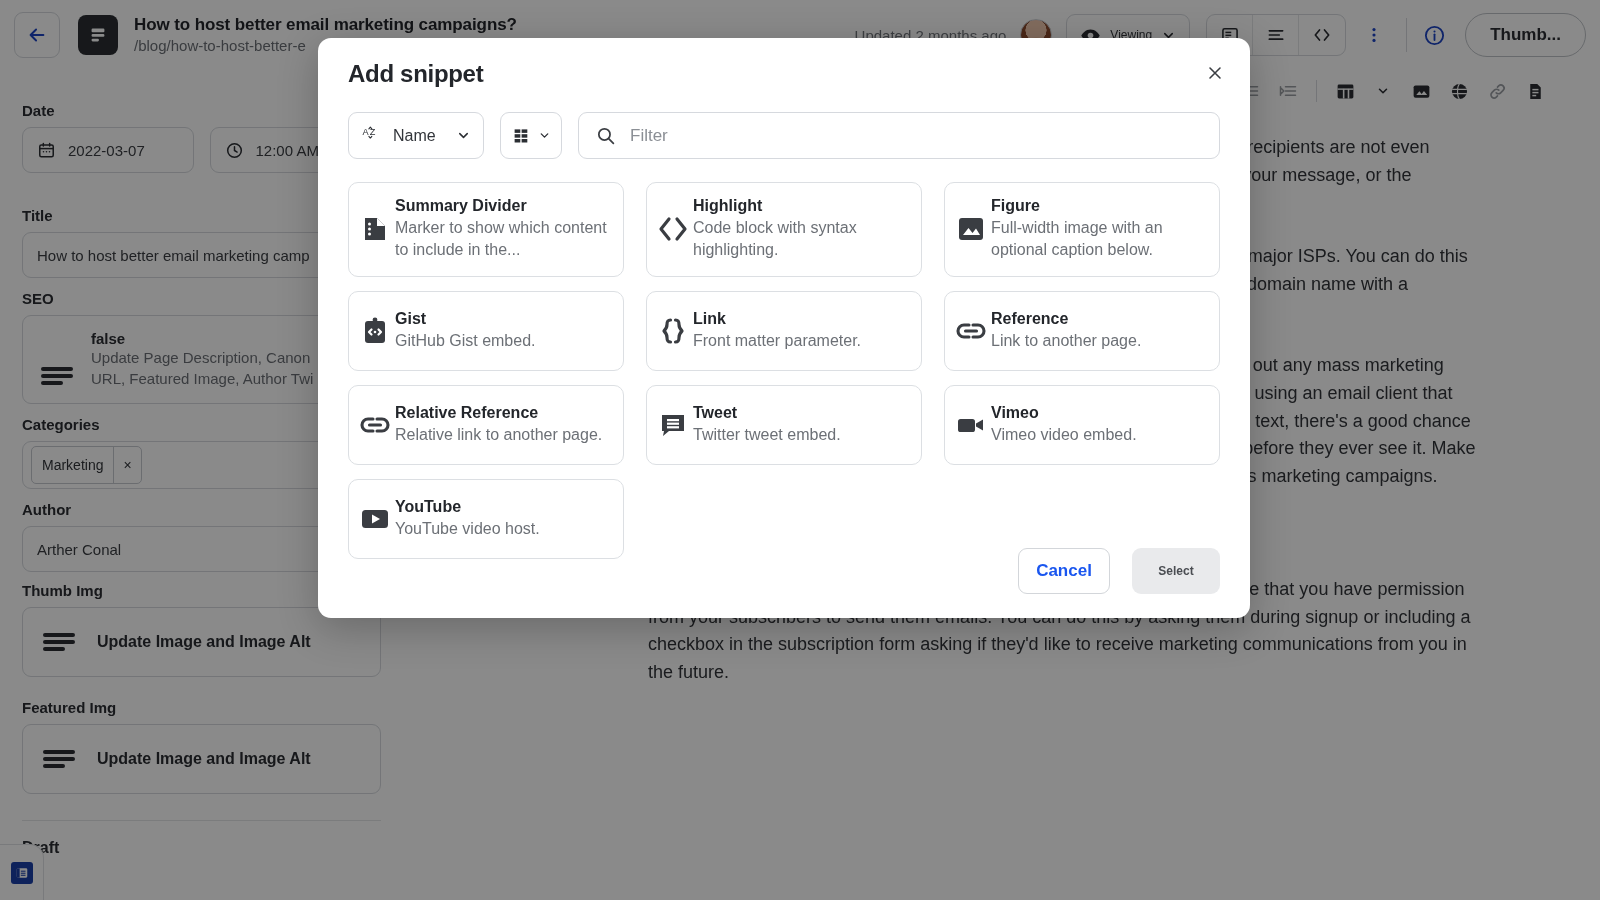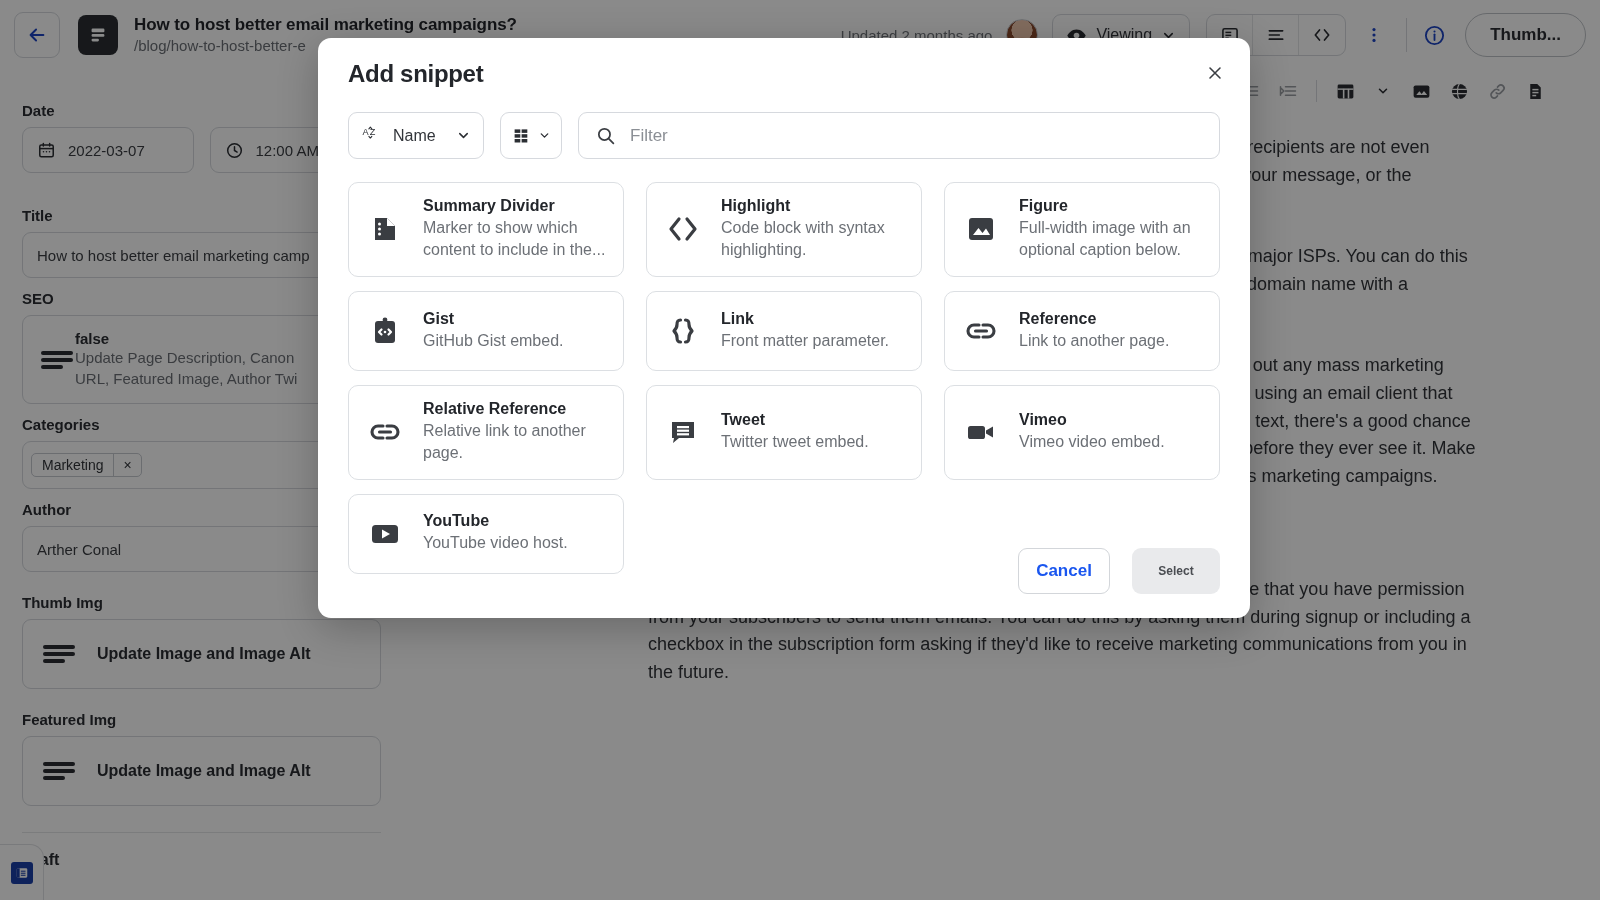--- a/index.html
+++ b/index.html
@@ -44,21 +44,21 @@
     border: 1px solid #cfd2d6; flex: 0 0 auto; overflow: hidden;
     position: relative;
   }
   .avatar::after{
     content:""; position:absolute; left:50%; top:56%; width:18px; height:16px;
     transform:translateX(-50%); border-radius:9px 9px 0 0; background:#e8bb9d;
   }
   .mode-btn {
     margin-left: 14px; height: 42px; border: 1px solid #d6d9de; border-radius: 9px;
     display: flex; align-items: center; gap: 9px; padding: 0 13px; background: #fff;
-    font-size: 16px; color: #32353a; flex: 0 0 auto;
+    font-size: 12px; color: #32353a; flex: 0 0 auto;
   }
   .icon-group {
     margin-left: 16px; height: 42px; border: 1px solid #d6d9de; border-radius: 9px;
     display: flex; align-items: stretch; overflow: hidden; background: #fff; flex: 0 0 auto;
   }
   .icon-group > div {
     width: 46px; display: flex; align-items: center; justify-content: center;
     border-right: 1px solid #e3e5e8; color: #2b2e33;
   }
   .icon-group > div:last-child { border-right: none; }
@@ -92,31 +92,31 @@
     height: 46px; border: 1px solid #d6d9de; border-radius: 9px; background: #fff;
     display: flex; align-items: center; gap: 12px; padding: 0 14px;
     font-size: 15px; color: #3b3e43;
   }
   .ctl.date { width: 176px; }
   .ctl.time { width: 176px; }
   .timezone { text-align: right; font-size: 13px; color: #6c7076; margin-top: 7px; padding-right: 2px;}
   .ctl.full { width: 100%; }
   .seo-box {
     border: 1px solid #d6d9de; border-radius: 9px; background: #fff;
-    display: flex; align-items: center; gap: 0; padding: 14px 16px; min-height: 72px;
+    display: flex; align-items: flex-end; gap: 16px; padding: 14px 16px; min-height: 72px;
   }
   .hamburger { flex: 0 0 auto; }
   .seo-text .seo-title { font-size: 15px; font-weight: bold; color: #2b2e33; }
   .seo-text .seo-sub { font-size: 15px; color: #6c7076; line-height: 1.4; white-space: nowrap; }
   .tag-field {
     border: 1px solid #d6d9de; border-radius: 9px; background: #fff; height: 48px;
     display: flex; align-items: center; padding: 0 8px;
   }
   .tag {
-    border: 1px solid #c6cad0; border-radius: 5px; height: 24px;
+    border: 1px solid #c6cad0; border-radius: 5px; height: 38px;
     display: flex; align-items: center; font-size: 14px; color: #32353a; overflow:hidden;
   }
   .tag span.lbl { padding: 0 10px; }
   .tag .x { border-left: 1px solid #c6cad0; padding: 0 9px; height:100%; display:flex; align-items:center; color:#32353a; }
   .img-box {
     border: 1px solid #d6d9de; border-radius: 9px; background: #fff; height: 70px;
     display: flex; align-items: center; gap: 20px; padding: 0 18px;
   }
   .img-box .lbl { font-size: 16px; font-weight: bold; color: #2b2e33; }
   .draft-row { margin-top: 26px; font-size: 16px; font-weight: bold; color: #2b2e33; border-top: 1px solid #e3e5e8; padding-top: 18px; }
@@ -165,21 +165,21 @@
   }
   .filter-wrap input {
     border: none; outline: none; font-size: 17px; color: #32353a; flex: 1 1 auto;
     font-family: "Liberation Sans", sans-serif; background: transparent;
   }
   .filter-wrap input::placeholder { color: #8b8f95; }
 
   .grid { display: grid; grid-template-columns: repeat(3, 1fr); gap: 14px 22px; margin-top: 23px; }
   .card {
     border: 1px solid #dcdfe3; border-radius: 10px; background: #fff;
-    display: flex; align-items: center; gap: 18px; padding: 14px 16px; min-height: 80px;
+    display: flex; align-items: center; padding: 14px 6px; min-height: 80px;
   }
   .card-icon { width: 40px; flex: 0 0 40px; display: flex; align-items: center; justify-content: center; color: #3a3d42; }
   .card-txt { min-width: 0; }
   .card-name { font-size: 16px; font-weight: bold; color: #23262b; margin-bottom: 2px; }
   .card-desc { font-size: 16px; color: #6c7076; line-height: 1.4; }
 
   .modal-footer { position: absolute; right: 30px; bottom: 24px; display: flex; gap: 22px; }
   .btn-cancel {
     width: 92px; height: 46px; border: 1px solid #d3d6da; border-radius: 9px; background: #fff;
     color: #1a56ef; font-size: 17px; font-weight: bold;
@@ -364,21 +364,21 @@
         <span class="lbl">Marketing</span>
         <span class="x">×</span>
       </div>
     </div>
 
     <div class="field-label">Author</div>
     <div class="ctl full">
       <span>Arther Conal</span>
     </div>
 
-    <div class="field-label" style="margin-top:22px">Thumb Img</div>
+    <div class="field-label" style="margin-top:10px">Thumb Img</div>
     <div class="img-box">
       <svg width="36" height="26" viewBox="0 0 36 26">
         <rect x="2" y="4" width="32" height="4" rx="2" fill="#2b2e33"></rect>
         <rect x="2" y="11" width="32" height="4" rx="2" fill="#2b2e33"></rect>
         <rect x="2" y="18" width="22" height="4" rx="2" fill="#2b2e33"></rect>
       </svg>
       <div class="lbl">Update Image and Image Alt</div>
     </div>
 
     <div class="field-label" style="margin-top:22px">Featured Img</div>

